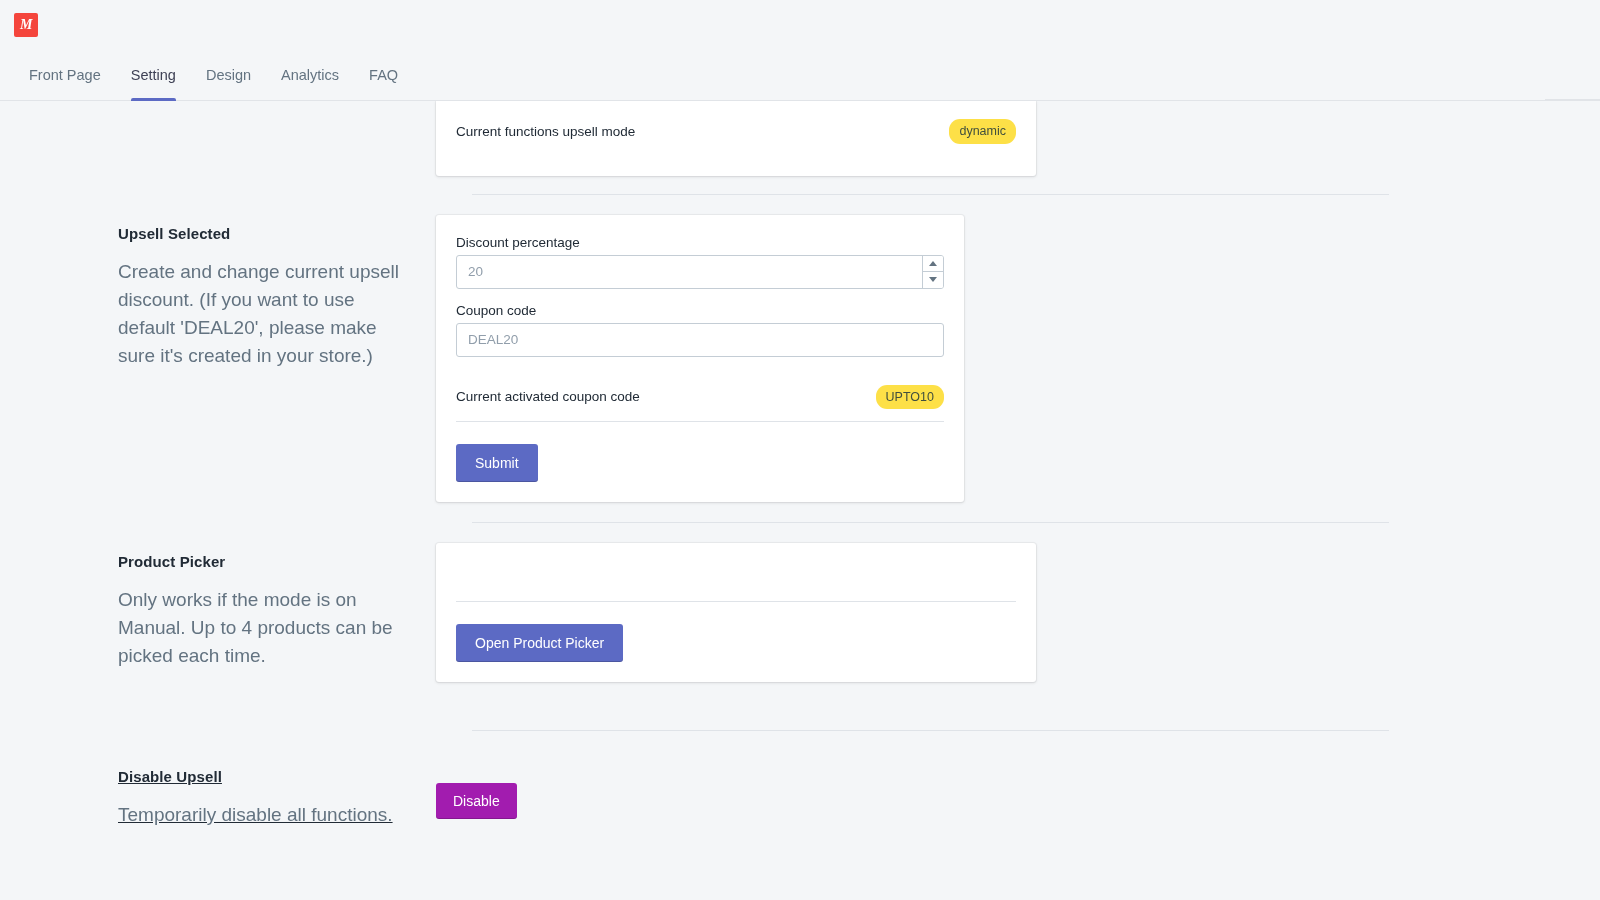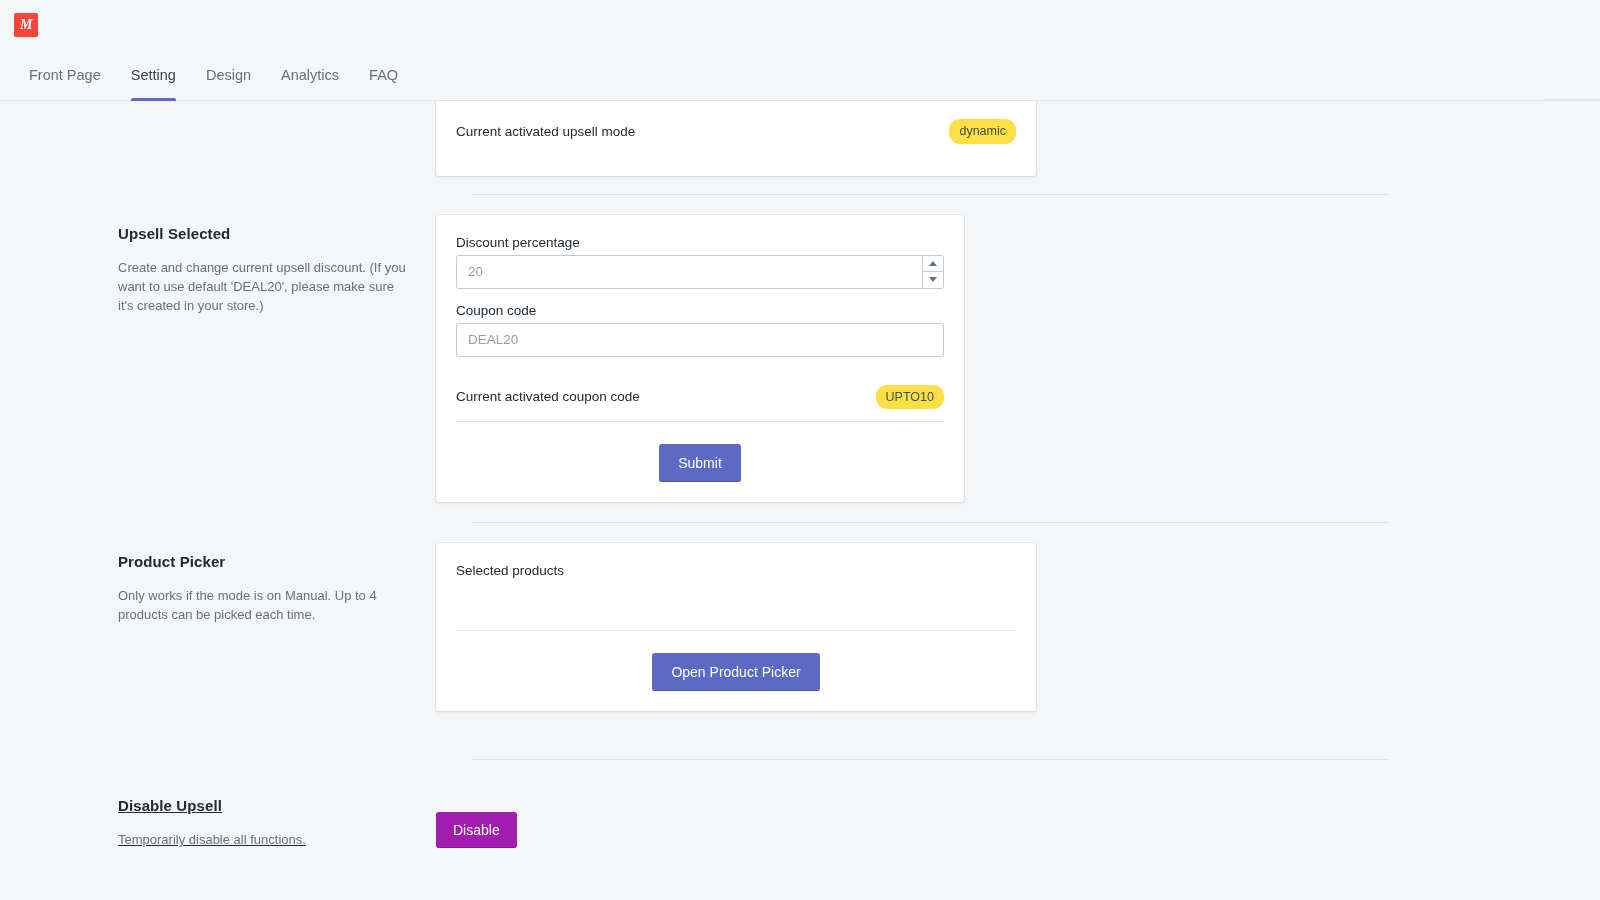--- a/index.html
+++ b/index.html
@@ -119,21 +119,21 @@
     flex: 0 0 318px;
   }
   .section-title {
     font-size: 15px;
     font-weight: bold;
     color: #212b36;
     margin-bottom: 16px;
     letter-spacing: 0.1px;
   }
   .section-desc {
-    font-size: 13px;
+    font-size: 19px;
     color: #637381;
     line-height: 1.48;
   }
   .section-body {
     flex: 1 1 auto;
     min-width: 0;
   }
 
   .divider {
     height: 1px;
@@ -236,21 +236,21 @@
 
   .hr-light {
     height: 1px;
     background: #dfe3e8;
     margin: 0;
   }
 
   
   .card-actions {
     display: flex;
-    justify-content: center;
+    justify-content: flex-start;
     padding-top: 22px;
   }
   .btn {
     font-family: "Liberation Sans", sans-serif;
     font-size: 14px;
     border: none;
     border-radius: 3px;
     cursor: pointer;
     color: #ffffff;
     line-height: 1;
@@ -328,21 +328,21 @@
 </div>
 
 <div class="page">
   <div class="content">
 
     <div class="section" style="padding-top:0; padding-bottom:18px;">
       <div class="section-label"></div>
       <div class="section-body">
         <div class="card flush-top" style="width:600px; padding:0 20px 20px 20px;">
           <div class="status-row" style="padding:18px 0 12px 0;">
-            <span class="status-label">Current activated upsell mode</span>
+            <span class="status-label">Current functions upsell mode</span>
             <span class="badge">dynamic</span>
           </div>
         </div>
       </div>
     </div>
 
     <div class="divider"></div>
 
     <div class="section">
       <div class="section-label">
@@ -391,21 +391,20 @@
     <div class="divider"></div>
 
     <div class="section">
       <div class="section-label">
         <div class="section-title">Product Picker</div>
         <div class="section-desc">Only works if the mode is on Manual. Up to 4 products can be picked each time.</div>
       </div>
       <div class="section-body">
         <div class="card" style="width:600px; padding:20px;">
 
-          <div class="sel-label">Selected products</div>
           <div class="sel-list"></div>
 
           <div class="hr-light" style="margin-top:12px;"></div>
 
           <div class="card-actions">
             <button class="btn btn-primary">Open Product Picker</button>
           </div>
         </div>
       </div>
     </div>

